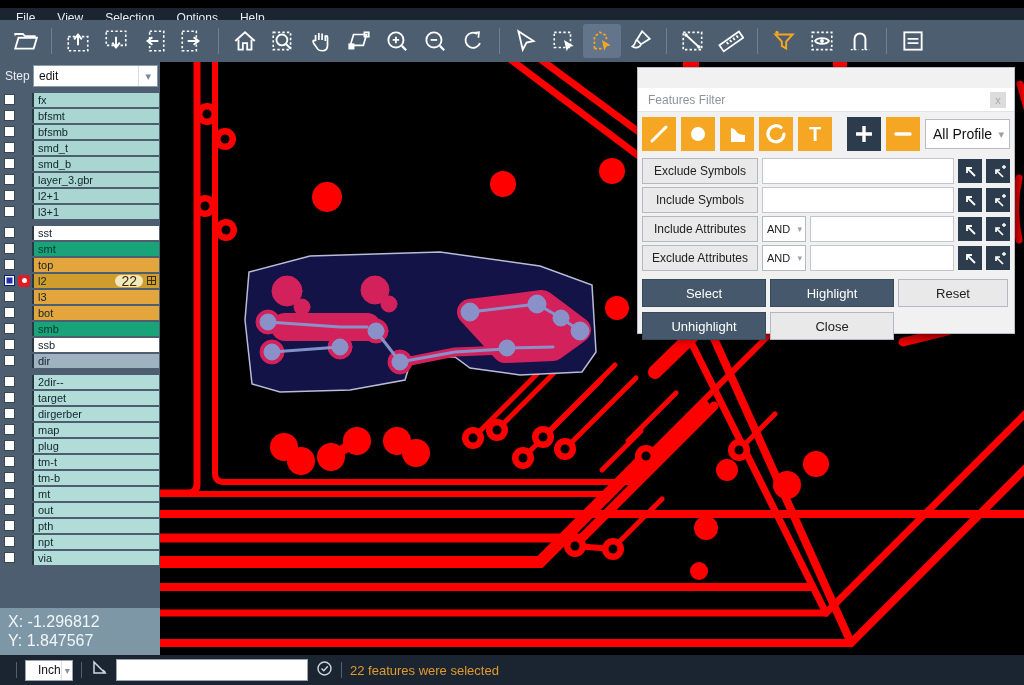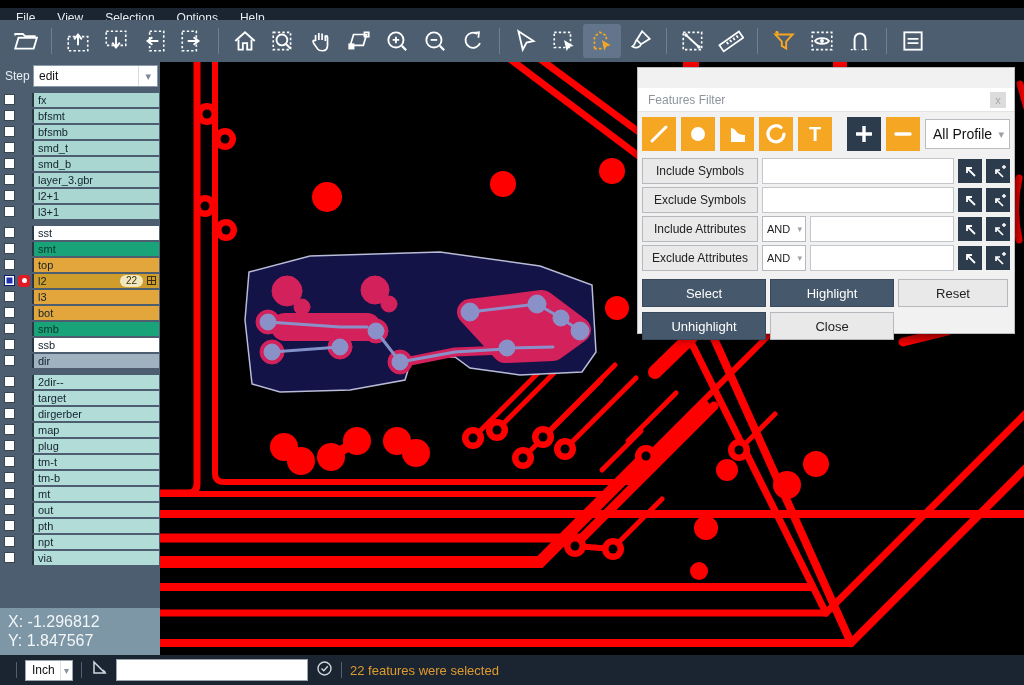--- a/index.html
+++ b/index.html
@@ -45,37 +45,37 @@
   .chipc-green .chip { background:#18a478; color:#0c3328; }
   .chipc-amber .chip { background:#e2a63c; }
   .chipc-ambersel .chip { background:#cf9d2b; }
   .chipc-white .chip { background:#ffffff; }
   .chipc-gray  .chip { background:#9fb2bf; }
   .layer-row.selected .cb { background:#1c2fae; border:1px solid #0e1c6e;
     box-shadow:inset 0 0 0 1.5px #fff; }
   .layer-row.selected .ind .dot { display:flex; width:12px; height:12px; border-radius:3px;
     background:#e11b24; align-items:center; justify-content:center; }
   .layer-row.selected .ind .dot i { width:5px; height:5px; border-radius:50%; background:#fff; }
-  .badge { margin-left:auto; background:#f2e8bd; color:#3a2f08; font-size:10px;
+  .badge { margin-left:auto; background:#f2e8bd; color:#3a2f08; font-size:14px;
     border-radius:7px; padding:0 6px; line-height:12px; }
   .gridico { margin-left:4px; flex:0 0 auto; }
   .layer-sep { height:5px; }
   #xy-panel { position:absolute; left:0; bottom:0; width:160px; height:47px;
     background:#7d97a6; color:#f2f6f8; font-size:16px; padding:4px 0 0 8px; line-height:19px; }
 
   
   #canvas { position:absolute; left:160px; top:62px; width:864px; height:593px; background:#000; }
   #canvas svg { display:block; }
 
   
   #statusbar { position:absolute; left:0; top:655px; width:1024px; height:30px;
     background:#1b2531; display:flex; align-items:center; padding-left:8px; }
   .ssep { width:1px; height:16px; background:#55606c; margin:0 8px; }
   #unit-select { width:48px; height:21px; background:#fff; border:1px solid #9aa5ae;
-    display:flex; align-items:center; font-size:12px; color:#111; padding-left:6px; }
+    display:flex; align-items:center; font-size:12px; color:#111; padding-left:12px; }
   #unit-select .chev { margin-left:auto; color:#8a939b; font-size:10px; padding:0 3px;
     border-left:1px solid #dde2e6; align-self:stretch; display:flex; align-items:center; }
   #cmd-input { width:192px; height:22px; background:#fff; border:1px solid #9aa5ae;
     margin-left:8px; font-size:12px; padding:0 5px; color:#111; }
   #status-msg { color:#e09a2e; font-size:13px; }
 
   
   #dialog { position:absolute; left:637px; top:67px; width:378px; height:267px;
     background:#f1f1f1; border:1px solid #b9bdc2; box-shadow:3px 4px 10px rgba(0,0,0,.55); }
   #dlg-title { height:24px; background:#fff; display:flex; align-items:center;
@@ -729,36 +729,36 @@
             <path d="M4 11 H18" stroke="#fff" stroke-width="3.4" stroke-linecap="round"></path>
           </svg>
       </div>
       <div id="profile-select">
         <span>All Profile</span>
         <span class="chev">▾</span>
       </div>
     </div>
 
     <div class="filter-row">
-      <div class="flabel">Include Symbols</div>
+      <div class="flabel">Exclude Symbols</div>
       <input class="finput" value="" style="">
       <div class="abtn">
           <svg width="15" height="15" viewBox="0 0 15 15">
             <path d="M12 12 L4 4 M4 9 V4 H9" stroke="#fff" stroke-width="1.8" fill="none"></path>
           </svg>
         </div>
       <div class="abtn">
           <svg width="15" height="15" viewBox="0 0 15 15">
             <path d="M12 13 L5 6 M5 10 V6 H9" stroke="#fff" stroke-width="1.7" fill="none"></path>
             <path d="M11 3 H15 M13 1 V5" stroke="#fff" stroke-width="1.4"></path>
           </svg>
         </div>
     </div>
     <div class="filter-row">
-      <div class="flabel">Exclude Symbols</div>
+      <div class="flabel">Include Symbols</div>
       <input class="finput" value="" style="">
       <div class="abtn">
           <svg width="15" height="15" viewBox="0 0 15 15">
             <path d="M12 12 L4 4 M4 9 V4 H9" stroke="#fff" stroke-width="1.8" fill="none"></path>
           </svg>
         </div>
       <div class="abtn">
           <svg width="15" height="15" viewBox="0 0 15 15">
             <path d="M12 13 L5 6 M5 10 V6 H9" stroke="#fff" stroke-width="1.7" fill="none"></path>
             <path d="M11 3 H15 M13 1 V5" stroke="#fff" stroke-width="1.4"></path>

